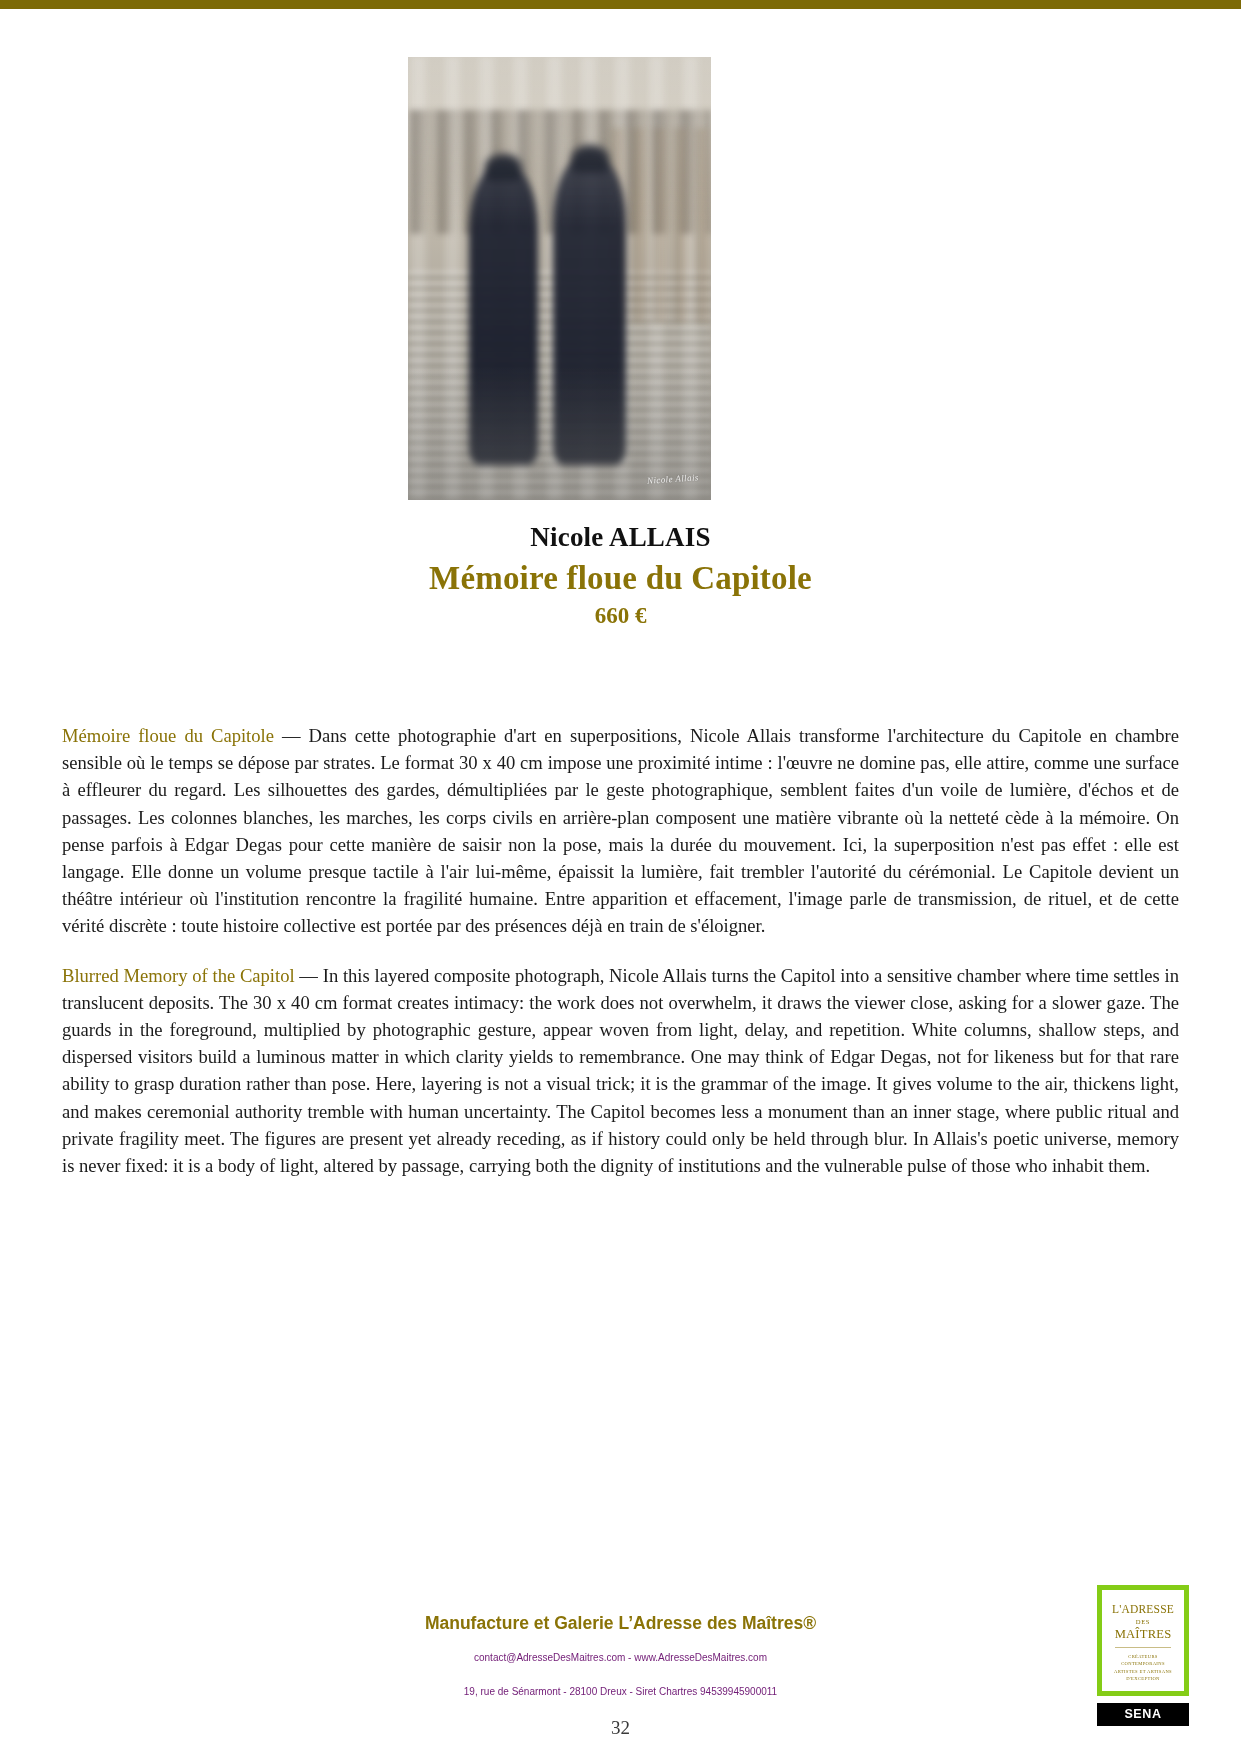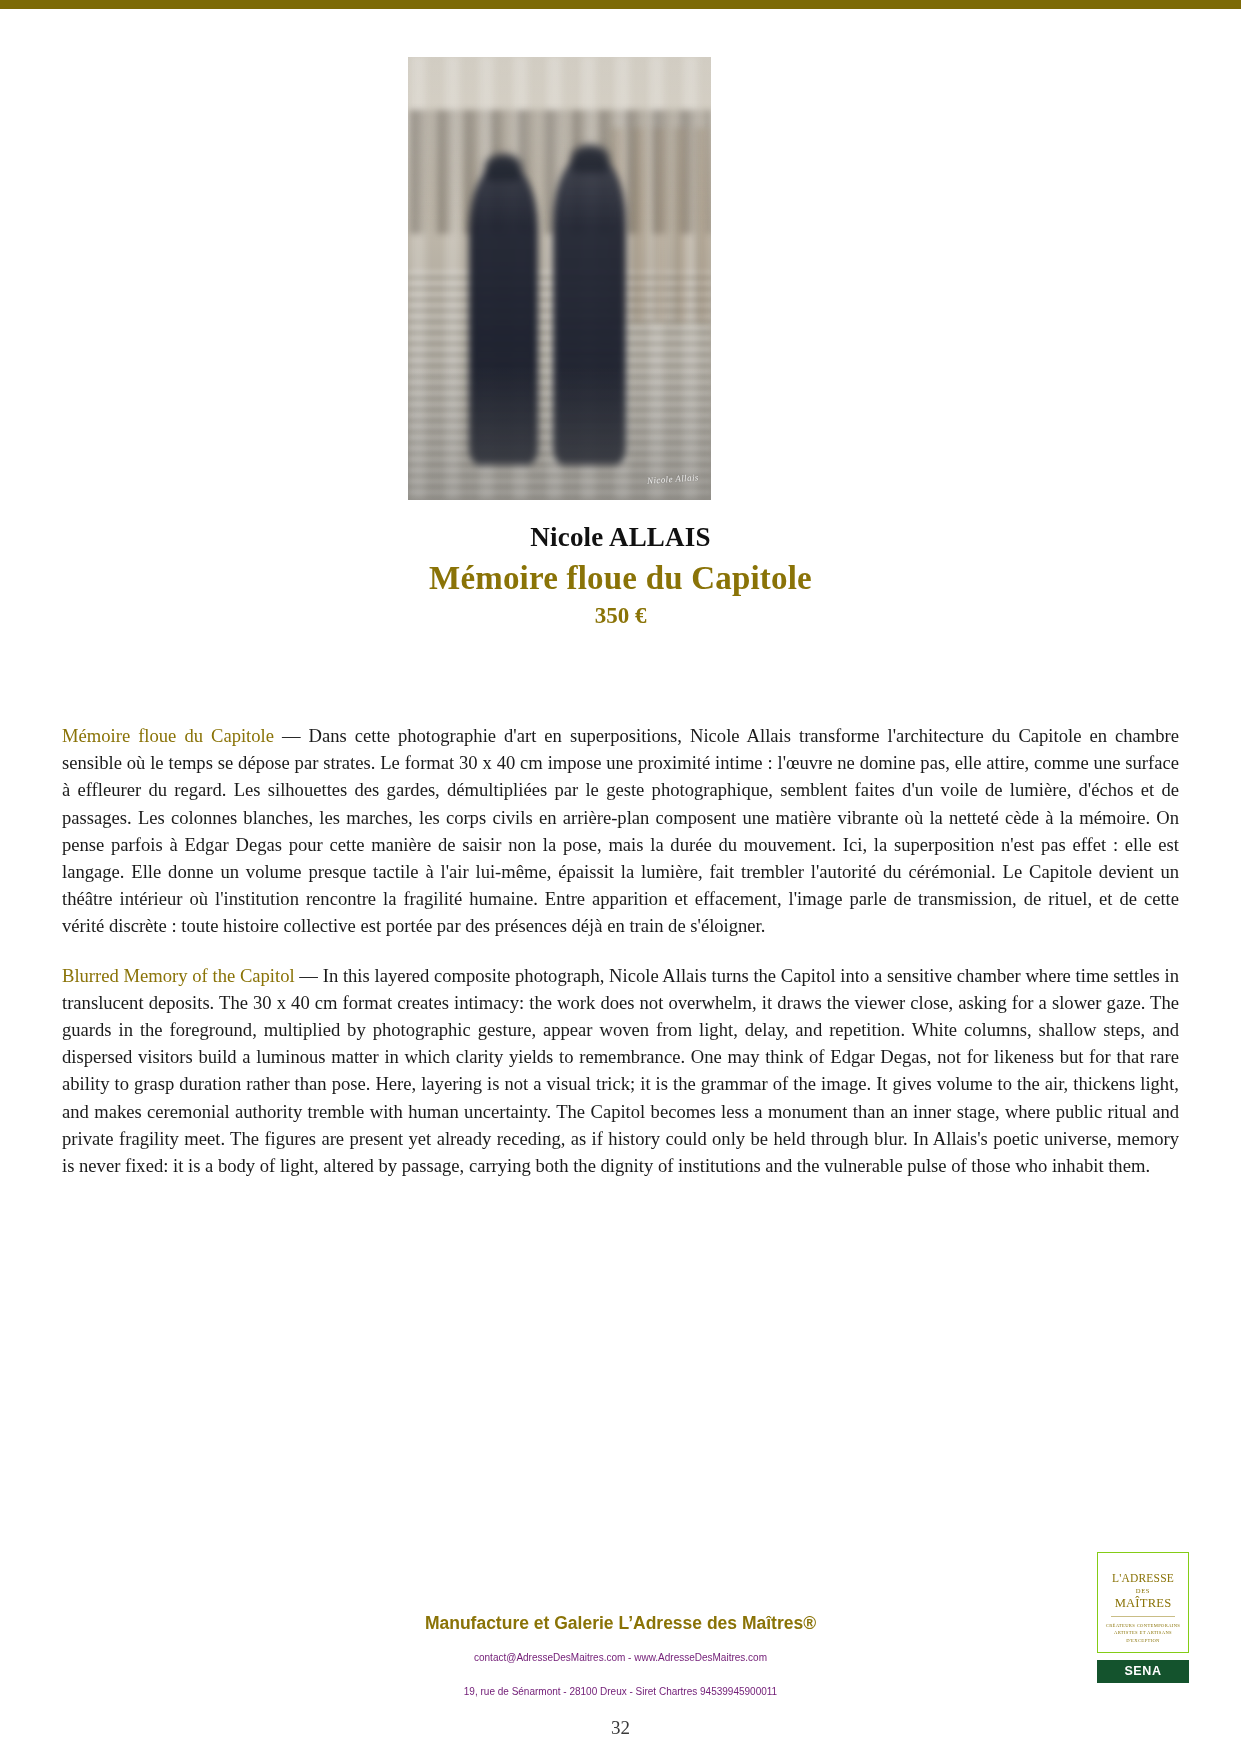--- a/index.html
+++ b/index.html
@@ -251,23 +251,24 @@
   
   .logo-block {
     position: absolute;
     right: 52px;
     top: 1552px;
     width: 92px;
     text-align: center;
     font-family: "Liberation Serif", serif;
   }
   .logo-card {
-    border: 1px solid #84cc16;
+    border: 5px solid #84cc16;
     background: #ffffff;
-    padding: 19px 4px 8px 4px;
+    padding: 13px 4px 8px 4px;
+    margin-top: 33px;
   }
   .logo-l1 {
     font-size: 11.5px;
     color: #8a7307;
     letter-spacing: .2px;
     line-height: 13px;
   }
   .logo-l2 {
     font-size: 6.6px;
     color: #8a7307;
@@ -286,21 +287,21 @@
     margin: 5px 9px 5px 9px;
   }
   .logo-sub {
     font-size: 4.6px;
     color: #8a7307;
     letter-spacing: .35px;
     line-height: 7.4px;
   }
   .sena-badge {
     margin-top: 7px;
-    background: #14532d;
+    background: #000000;
     color: #ffffff;
     font-family: "Liberation Sans", sans-serif;
     font-weight: bold;
     font-size: 12.5px;
     letter-spacing: .6px;
     padding: 4px 0 5px 0;
   }
 </style>
 </head>
 <body>
@@ -321,21 +322,21 @@
       <div class="guard-cap"></div>
     </div>
     <div class="art-veil"></div>
     <div class="art-signature">Nicole Allais</div>
   </div>
 </div>
 
 <div class="titles">
   <div class="artist-name">Nicole ALLAIS</div>
   <div class="work-title">Mémoire floue du Capitole</div>
-  <div class="work-price">350 €</div>
+  <div class="work-price">660 €</div>
 </div>
 
 <div class="body-copy">
   <p class="para"><span class="lead-in">Mémoire floue du Capitole</span><span> — Dans cette photographie d'art en superpositions, Nicole Allais transforme l'architecture du Capitole en chambre sensible où le temps se dépose par strates. Le format 30 x 40 cm impose une proximité intime : l'œuvre ne domine pas, elle attire, comme une surface à effleurer du regard. Les silhouettes des gardes, démultipliées par le geste photographique, semblent faites d'un voile de lumière, d'échos et de passages. Les colonnes blanches, les marches, les corps civils en arrière-plan composent une matière vibrante où la netteté cède à la mémoire. On pense parfois à Edgar Degas pour cette manière de saisir non la pose, mais la durée du mouvement. Ici, la superposition n'est pas effet : elle est langage. Elle donne un volume presque tactile à l'air lui-même, épaissit la lumière, fait trembler l'autorité du cérémonial. Le Capitole devient un théâtre intérieur où l'institution rencontre la fragilité humaine. Entre apparition et effacement, l'image parle de transmission, de rituel, et de cette vérité discrète : toute histoire collective est portée par des présences déjà en train de s'éloigner.</span></p>
   <p class="para"><span class="lead-in">Blurred Memory of the Capitol</span><span> — In this layered composite photograph, Nicole Allais turns the Capitol into a sensitive chamber where time settles in translucent deposits. The 30 x 40 cm format creates intimacy: the work does not overwhelm, it draws the viewer close, asking for a slower gaze. The guards in the foreground, multiplied by photographic gesture, appear woven from light, delay, and repetition. White columns, shallow steps, and dispersed visitors build a luminous matter in which clarity yields to remembrance. One may think of Edgar Degas, not for likeness but for that rare ability to grasp duration rather than pose. Here, layering is not a visual trick; it is the grammar of the image. It gives volume to the air, thickens light, and makes ceremonial authority tremble with human uncertainty. The Capitol becomes less a monument than an inner stage, where public ritual and private fragility meet. The figures are present yet already receding, as if history could only be held through blur. In Allais's poetic universe, memory is never fixed: it is a body of light, altered by passage, carrying both the dignity of institutions and the vulnerable pulse of those who inhabit them.</span></p>
 </div>
 
 <div class="footer">
   <p class="footer-line footer-strong">Manufacture et Galerie L’Adresse des Maîtres®</p>
   <p class="footer-line footer-plain">contact@AdresseDesMaitres.com - www.AdresseDesMaitres.com</p>

